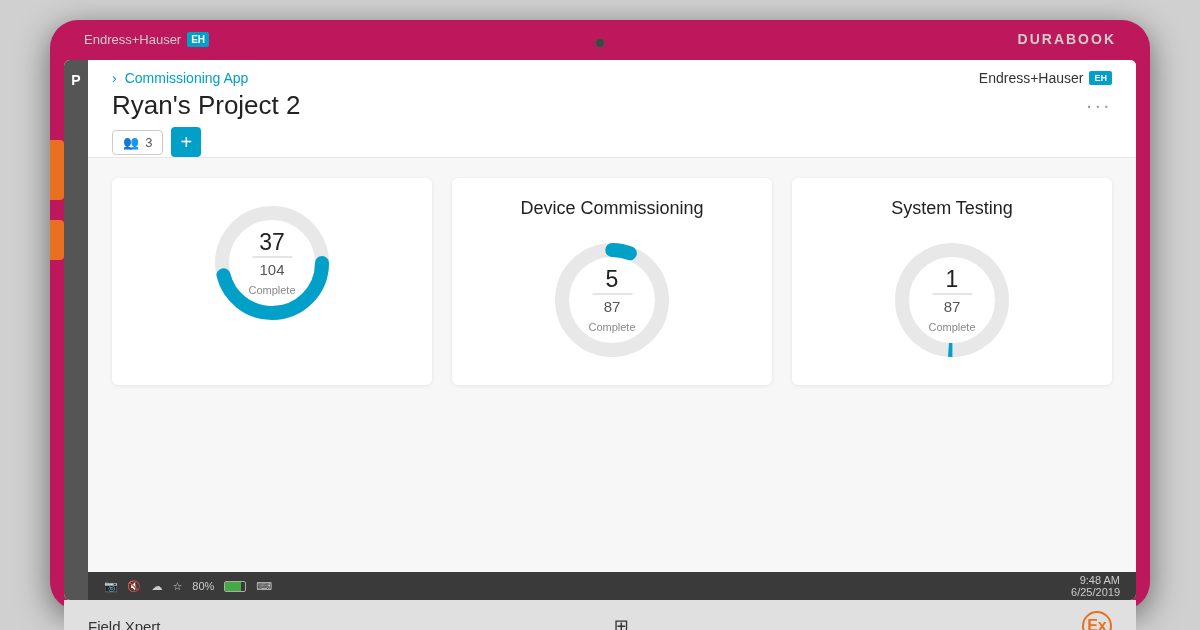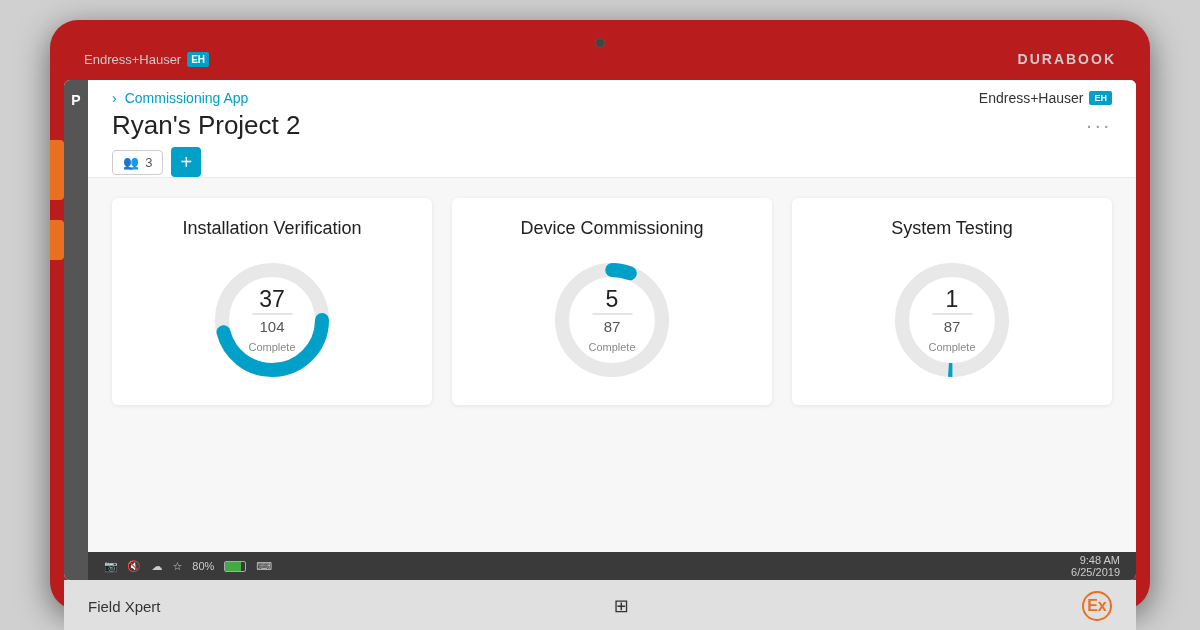--- a/index.html
+++ b/index.html
@@ -10,23 +10,23 @@
       align-items: center;
       width: 1200px;
       height: 630px;
       font-family: 'Segoe UI', Arial, sans-serif;
       overflow: hidden;
     }
 
     .tablet-outer {
       width: 1100px;
       height: 590px;
-      background: #b91c1c;
+      background: #be185d;
       border-radius: 28px;
-      padding: 24px 14px;
+      padding: 4px 14px;
       position: relative;
       box-shadow: 0 8px 32px rgba(0,0,0,0.5);
     }
 
     .tablet-top-bar {
       display: flex;
       align-items: center;
       justify-content: space-between;
       padding: 0 20px 6px 20px;
       height: 36px;
@@ -424,21 +424,20 @@
             </div>
             <button class="plus-btn">+</button>
           </div>
         </div>
       </div>
 
       <div class="dashboard-content">
         <div class="cards-row">
 
           <div class="dashboard-card">
-            <div class="card-title">Installation Verification</div>
             <div class="donut-container">
               <svg width="130" height="130" viewBox="0 0 130 130">
 
                 <circle cx="65" cy="65" r="50" fill="none" stroke="#e8e8e8" stroke-width="14"></circle>
 
                 <circle cx="65" cy="65" r="50" fill="none" stroke="#00a0c8" stroke-width="14" stroke-dasharray="223 314" stroke-dashoffset="78.5" stroke-linecap="round"></circle>
               </svg>
               <div class="donut-center">
                 <span class="donut-number">37</span>
                 <div class="donut-divider"></div>

